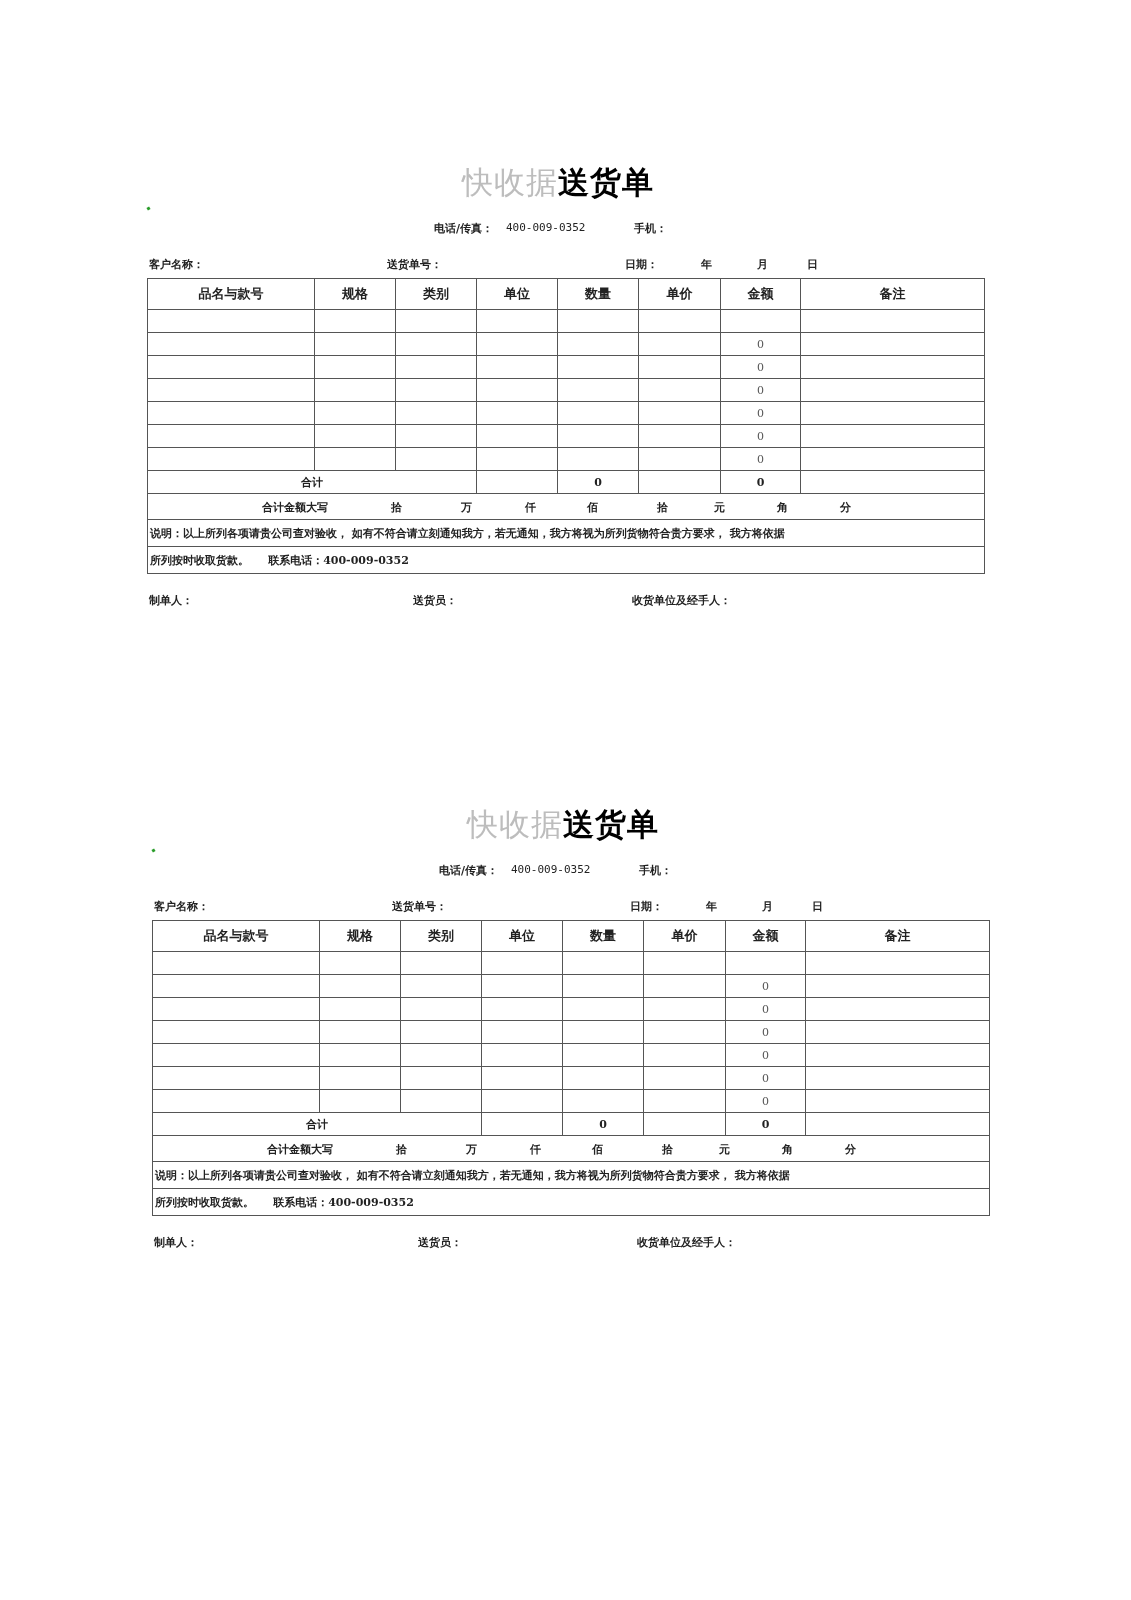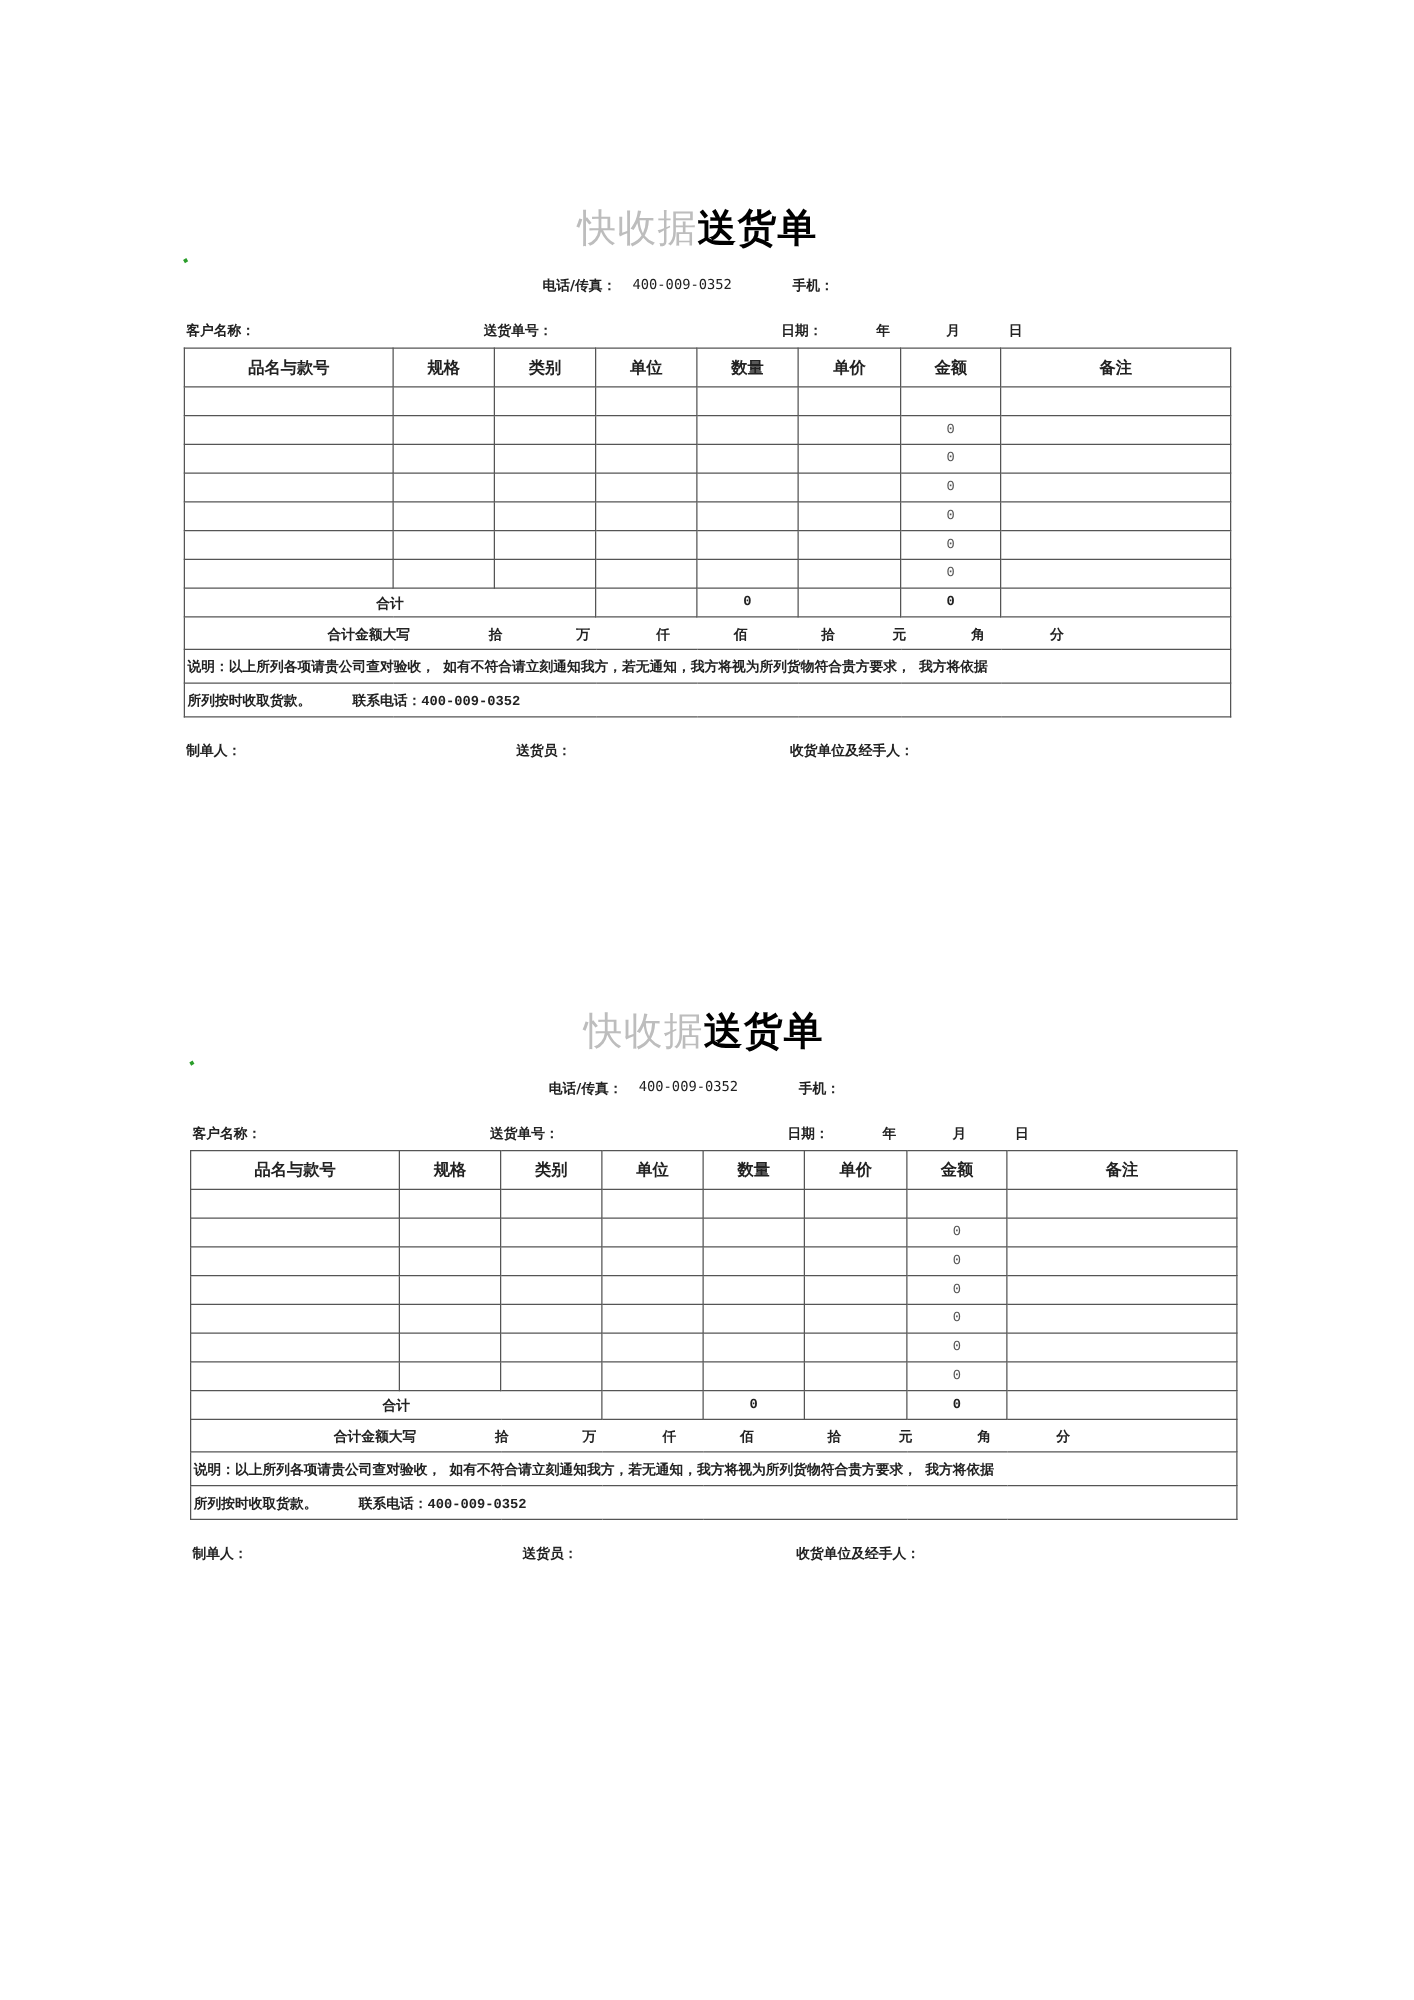--- a/index.html
+++ b/index.html
@@ -10,21 +10,21 @@
   }
   .form { position: absolute; width: 1115px; height: 640px; left: 0; }
   .abs { position: absolute; white-space: nowrap; }
   .title { font-size: 31px; letter-spacing: 1px; }
   .title .brand { color: #bdbdbd; }
   .title .main { color: #000; font-weight: bold; }
   .small { font-size: 11px; font-weight: bold; color: #222; }
   .mark { position: absolute; width: 3px; height: 3px; background: #2a9d2a; transform: rotate(-30deg); }
   table.grid {
     position: absolute; border-collapse: collapse; table-layout: fixed;
-    font-size: 12px; color: #222; font-family: Liberation Mono, monospace;
+    font-size: 12px; color: #222;
   }
   table.grid td {
     border: 1px solid #555; padding: 0; text-align: center; vertical-align: middle;
     height: 22px; overflow: hidden; white-space: nowrap;
   }
   table.grid tr.head td { height: 30px; font-size: 13px; font-weight: bold; }
   table.grid td.zero { font-size: 11px; color: #555; font-weight: normal; }
   table.grid tr.total td { font-size: 11px; font-weight: bold; }
   table.grid tr.daxie td { height: 25px; font-size: 11px; font-weight: bold; }
   table.grid tr.note td { height: 26px; font-size: 11px; font-weight: bold; text-align: left; padding-left: 2px; }

